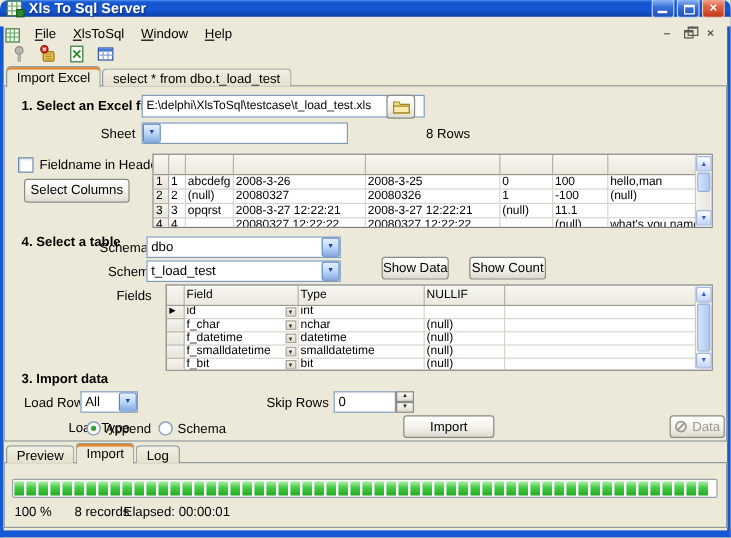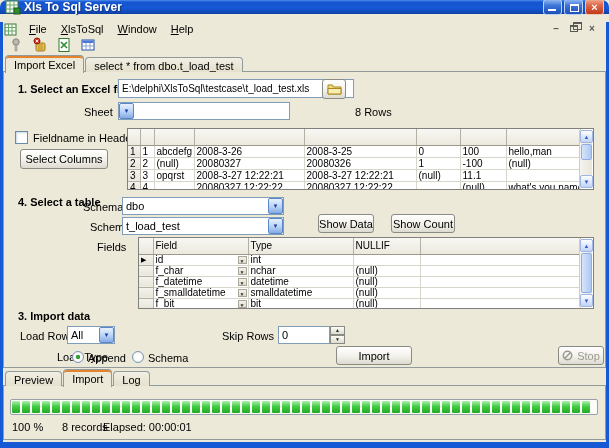--- a/index.html
+++ b/index.html
@@ -389,21 +389,21 @@
   <span class="lbl" style="left:88px;top:352px;">Append</span>
   <span class="radio" style="left:132px;top:351px;"></span>
   <span class="lbl" style="left:148px;top:352px;">Schema</span>
 
   <button class="btn" style="left:336px;top:346px;width:76px;height:19px;">Import</button>
   <button class="btn disabled" style="left:558px;top:346px;width:46px;height:19px;">
     <svg width="11" height="11" viewBox="0 0 12 12">
         <circle cx="6" cy="6" r="4.6" fill="none" stroke="#9A9890" stroke-width="1.6"></circle>
         <line x1="2.8" y1="9.2" x2="9.2" y2="2.8" stroke="#9A9890" stroke-width="1.6"></line>
       </svg>
-    <span>Stop</span>
+    <span>Data</span>
   </button>
 
   <div class="tabstrip" style="top:368px;">
     <div class="tab">Preview</div>
     <div class="tab active">Import</div>
     <div class="tab">Log</div>
   </div>
   <div class="page" style="top:385px;height:55px;"></div>
 
   <div class="progress" style="left:10px;top:399px;width:588px;height:16px;">

